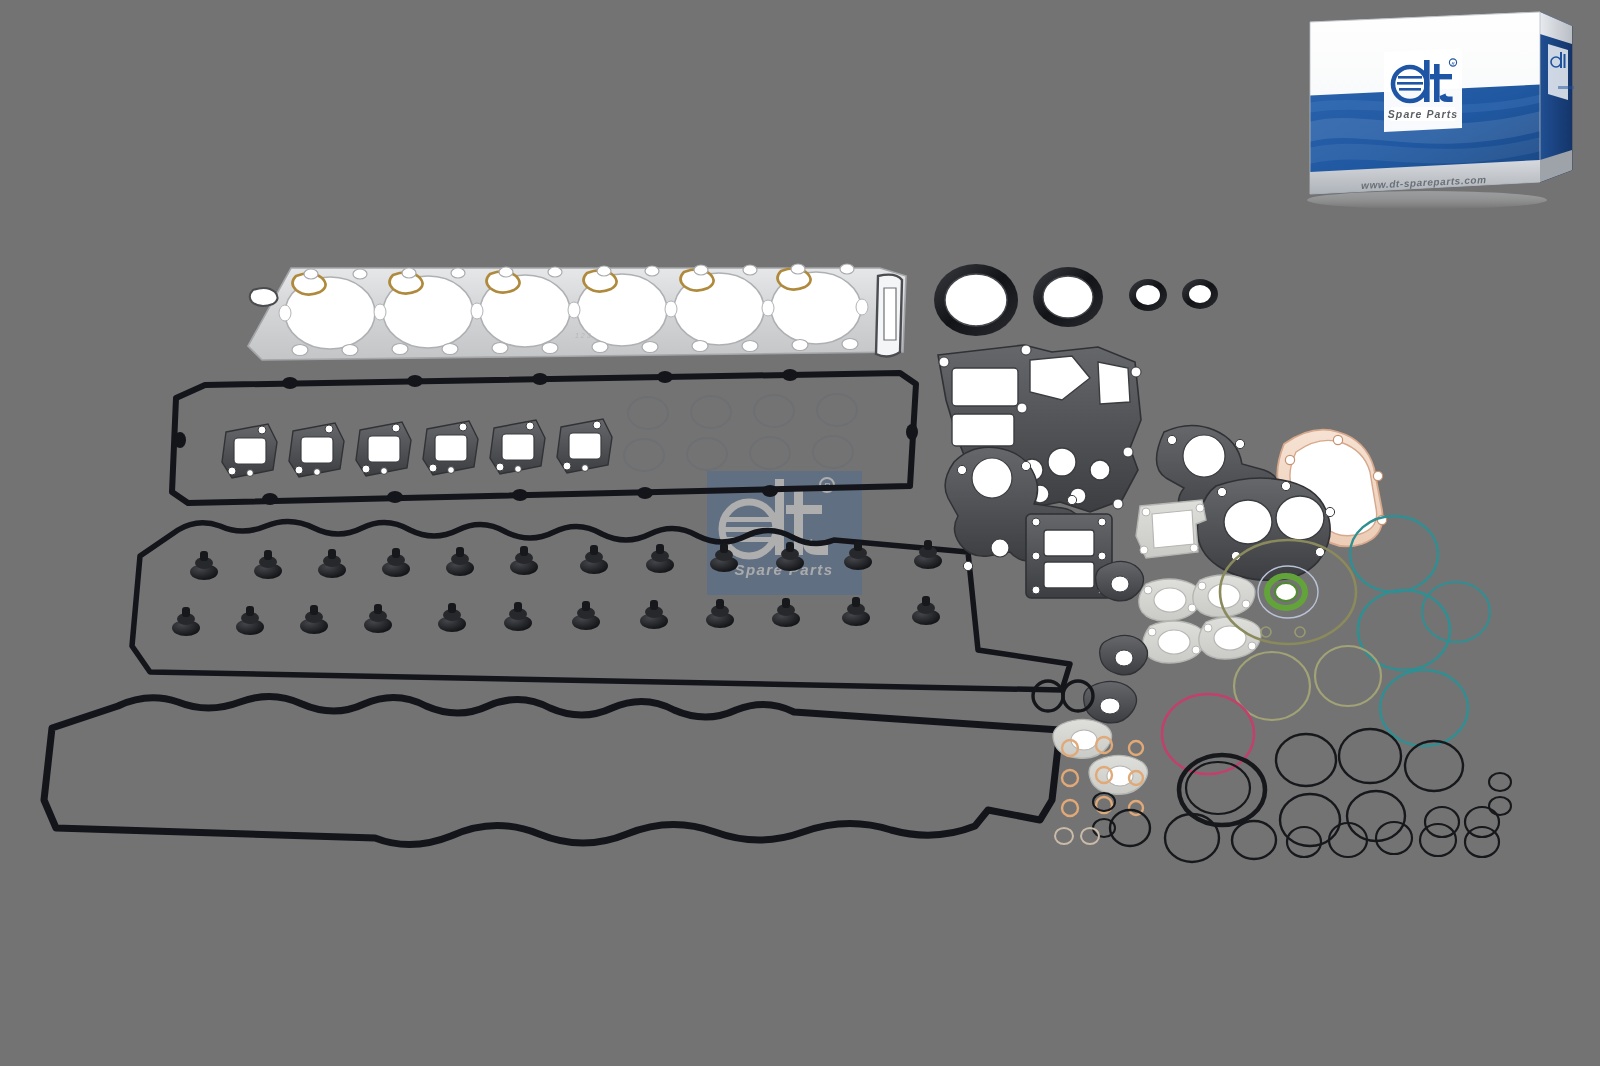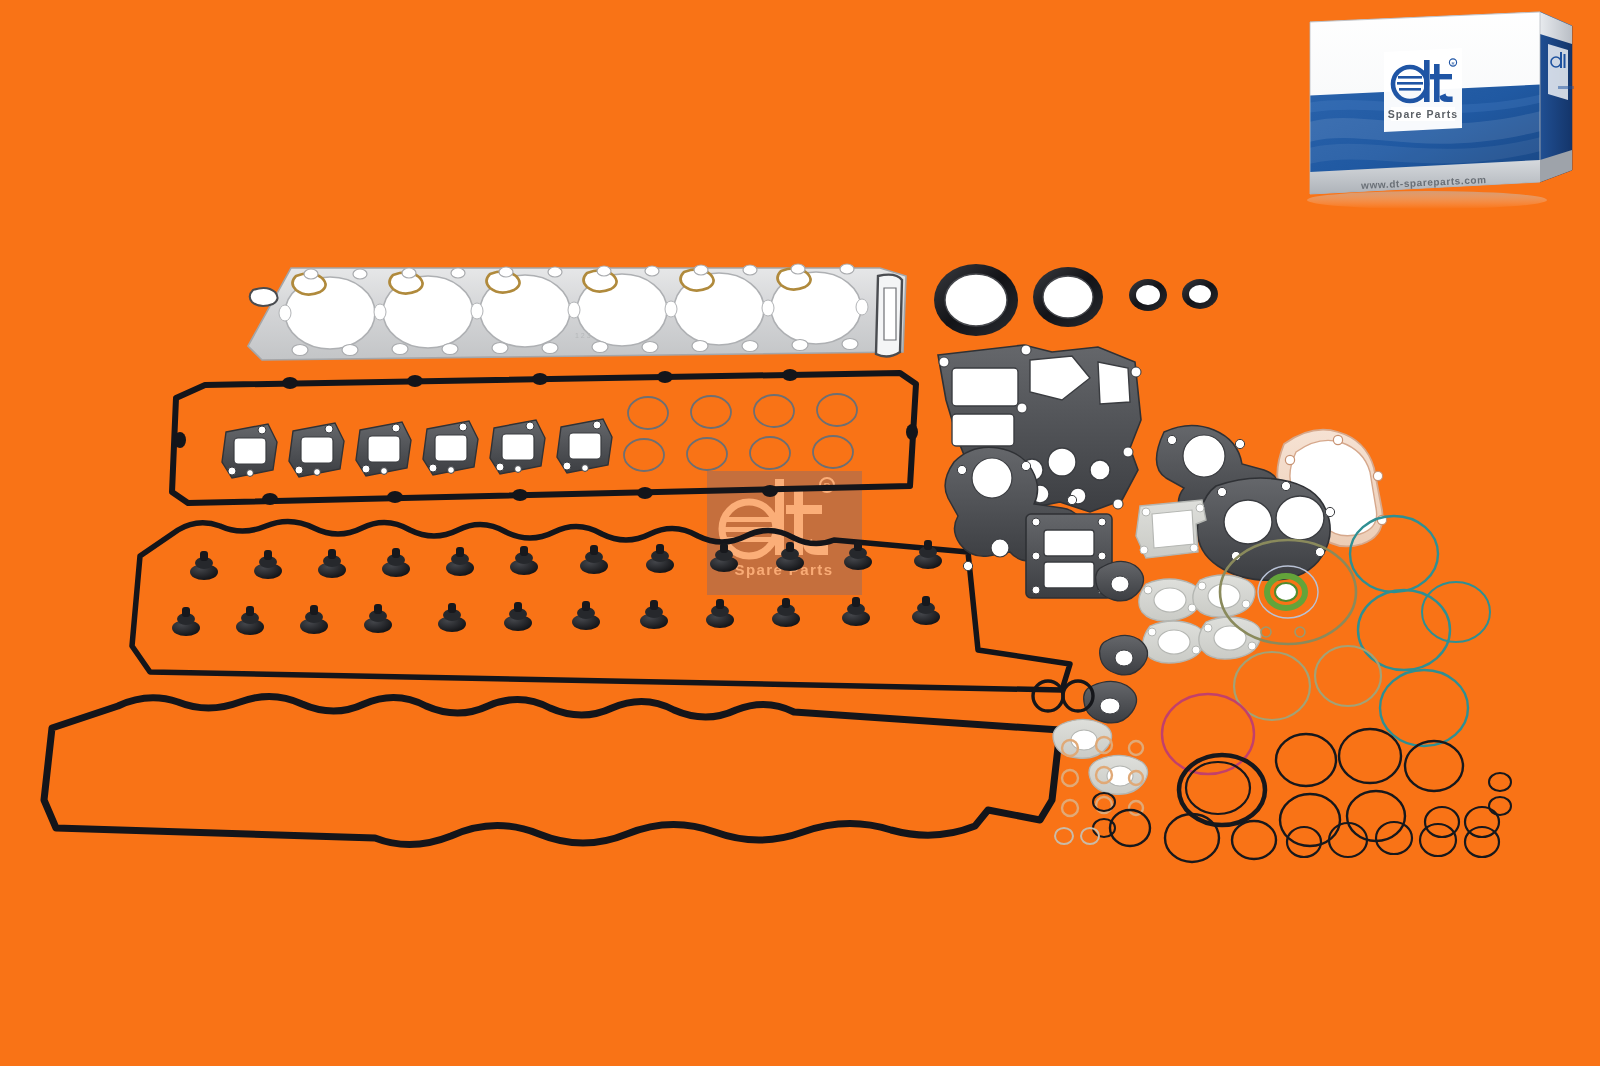--- a/index.html
+++ b/index.html
@@ -1,19 +1,19 @@
 <!DOCTYPE html>
 <html><head>
 <meta charset="utf-8">
 <title>DT Spare Parts Gasket Set</title>
 <style>
   html,body{margin:0;padding:0;background:#ffffff;}
   body{width:1600px;height:1066px;overflow:hidden;
        font-family:"Liberation Sans",sans-serif;position:relative;}
-  #stage{position:absolute;inset:0;background:#f97316;}
+  #stage{position:absolute;inset:0;background:#737373;font-style:italic;}
 
   
   .box-wrap{position:absolute;left:1272px;top:4px;width:320px;height:205px;}
   .box-svg{width:100%;height:100%;display:block;}
 
   
   .watermark{position:absolute;left:707px;top:471px;width:155px;height:124px;
              opacity:.42;pointer-events:none;}
   .watermark svg{width:100%;height:100%;display:block;}
 

